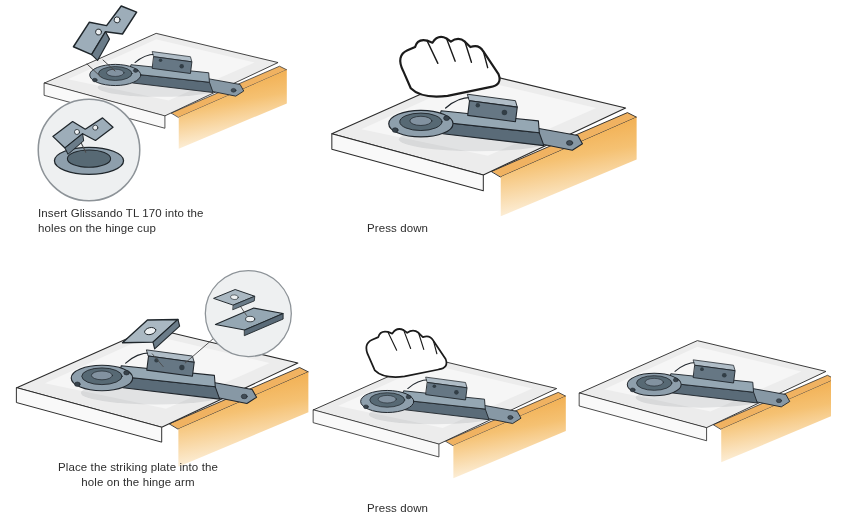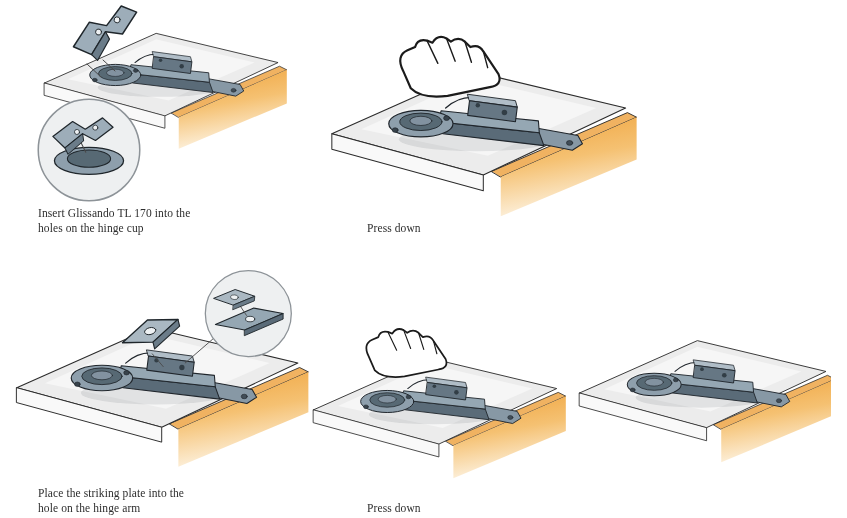--- a/index.html
+++ b/index.html
@@ -4,37 +4,37 @@
 <title>Hinge assembly instructions</title>
 <style>
   * { margin: 0; padding: 0; box-sizing: border-box; }
   html, body { background: #ffffff; }
   .sheet {
     position: relative;
     width: 831px;
     height: 518px;
     background: #ffffff;
     overflow: hidden;
-    font-family: Liberation Serif, serif;
+    font-family: Liberation Sans, sans-serif;
   }
   .art {
     position: absolute;
     left: 0; top: 0;
   }
   .caption {
     position: absolute;
     font-size: 11.5px;
     line-height: 1.32;
     color: #2d2d2d;
     white-space: pre-line;
     letter-spacing: 0.1px;
   }
   .caption-1 { left: 38px;  top: 206px; width: 200px; }
   .caption-2 { left: 367px; top: 221px; }
-  .caption-3 { left: 38px;  top: 486px; width: 200px; }
+  .caption-3 { left: 38px;  top: 460px; width: 200px; text-align: center; }
   .caption-4 { left: 367px; top: 501px; }
   svg .leader { stroke: #4a4a4a; stroke-width: 1; fill: none; }
   svg polygon, svg path, svg ellipse, svg circle {
     stroke-linejoin: round; stroke-linecap: round;
   }
 </style>
 </head>
 <body>
 
 <div class="sheet">

